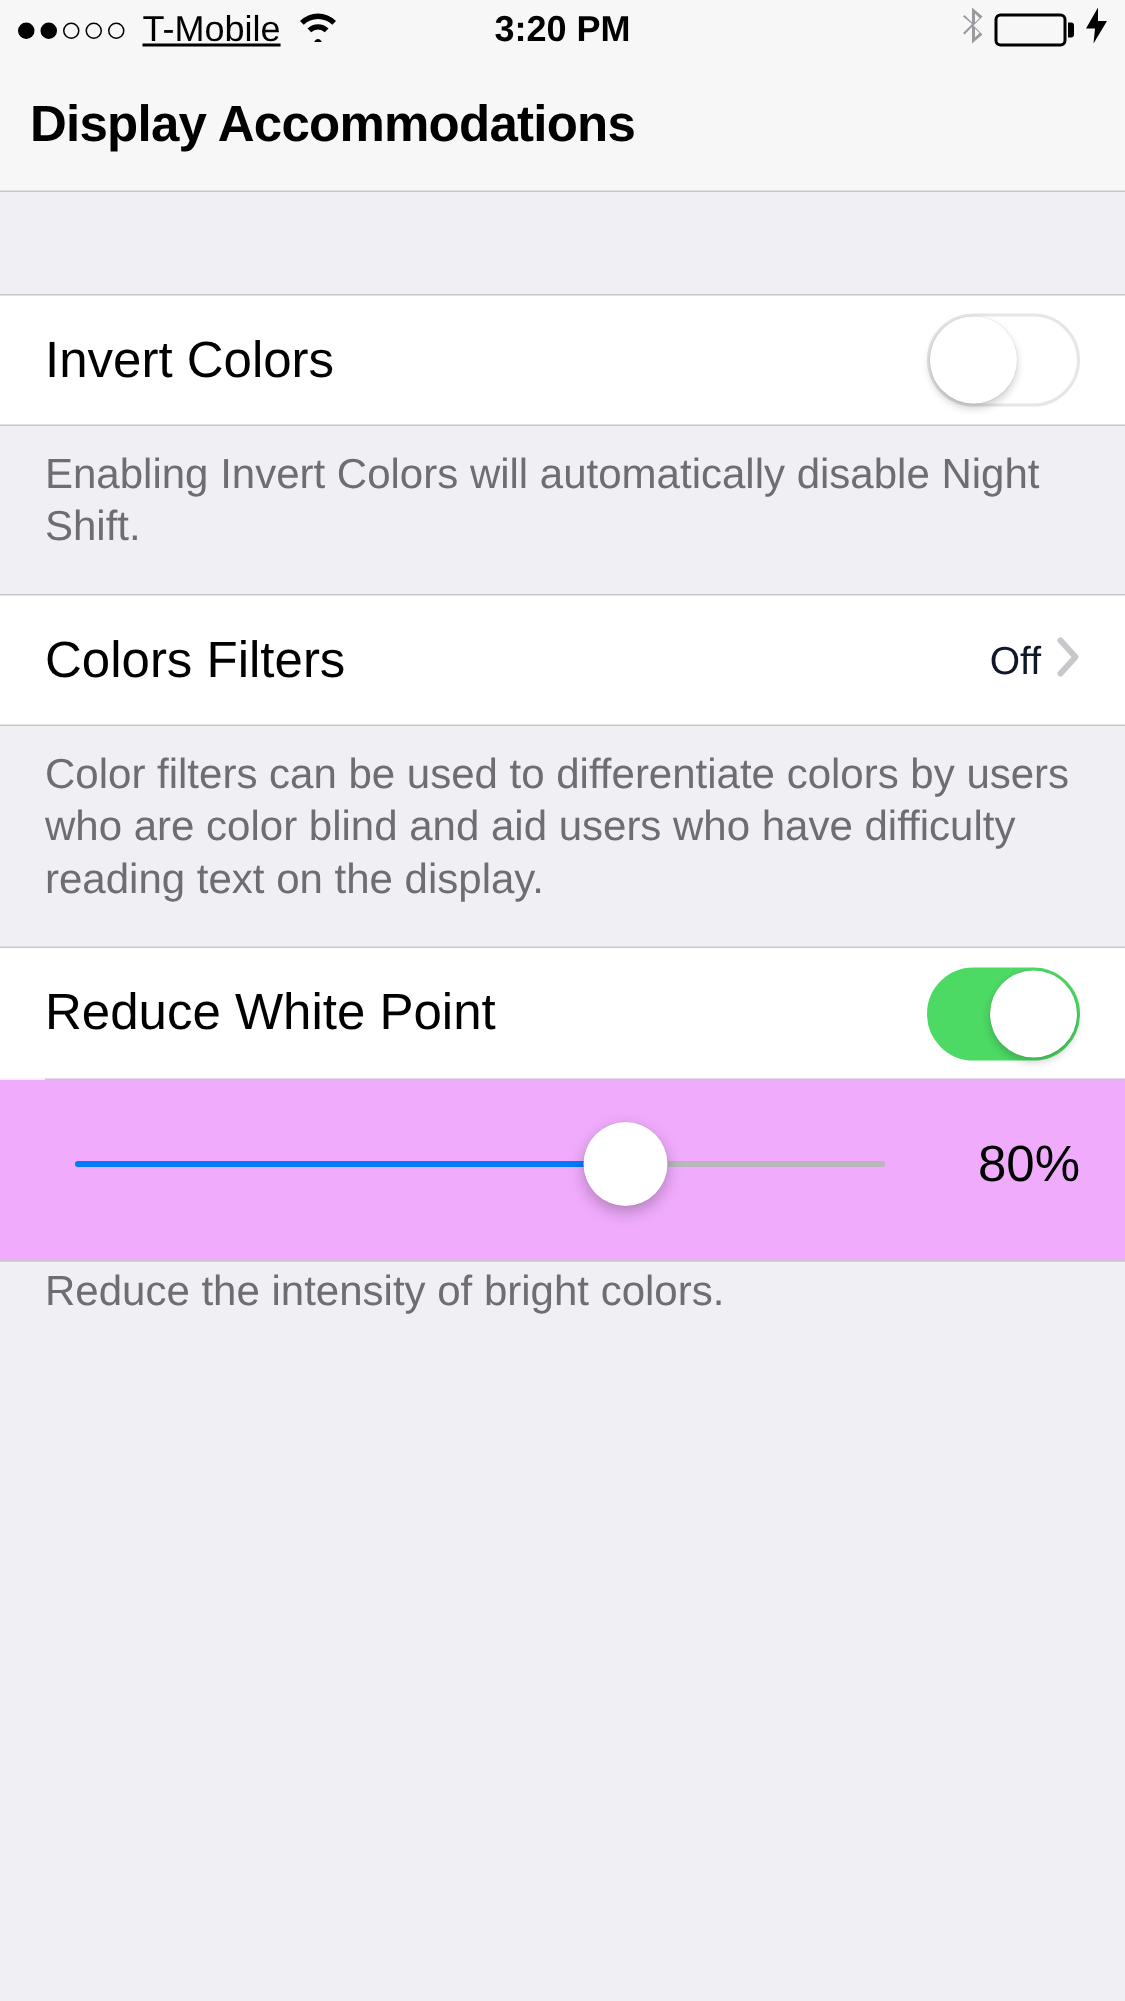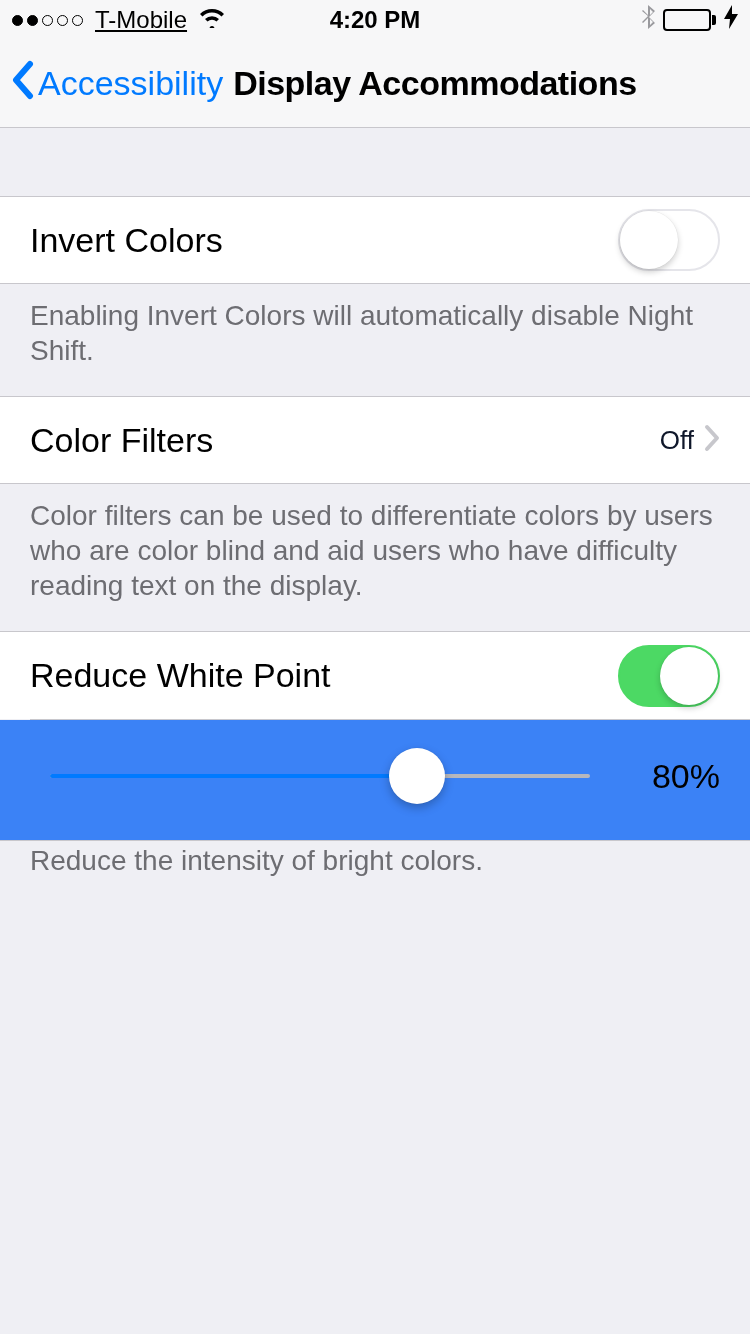--- a/index.html
+++ b/index.html
@@ -38,21 +38,21 @@
   
   
   .toggle { width: 102px; height: 62px; border-radius: 31px; position: relative; }
   .toggle.off { background: #fff; border: 2px solid #e5e5ea; }
   .toggle.on { background: #4cd964; border: 2px solid #4cd964; }
   .toggle-knob { position: absolute; width: 58px; height: 58px; background: #fff; border-radius: 50%; box-shadow: 0 3px 6px rgba(0,0,0,0.2), 0 0 0 0.5px rgba(0,0,0,0.05); top: 0; }
   .toggle.off .toggle-knob { left: 0; }
   .toggle.on .toggle-knob { right: 0; }
   
   
-  .slider-cell { background: #3b82f6; border-bottom: 1px solid #c8c7cc; padding: 26px 30px 34px 30px; display: flex; align-items: center; }
+  .slider-cell { background: #f0abfc; border-bottom: 1px solid #c8c7cc; padding: 26px 30px 34px 30px; display: flex; align-items: center; }
   .slider-sep { border-top: 1px solid #c8c7cc; margin-left: 30px; }
   .slider-wrap { flex: 1; height: 60px; display: flex; align-items: center; position: relative; margin-right: 40px; margin-left: 20px; }
   .slider-track { height: 4px; background: #b7b7bc; width: 100%; border-radius: 2px; position: relative; }
   .slider-fill { position: absolute; left: 0; top: 0; height: 100%; background: #007aff; border-radius: 2px; }
   .slider-thumb { position: absolute; width: 56px; height: 56px; background: #fff; border-radius: 50%; box-shadow: 0 4px 10px rgba(0,0,0,0.25), 0 0 0 0.5px rgba(0,0,0,0.05); top: 50%; transform: translate(-50%, -50%); }
   .slider-value { font-size: 34px; color: #000; min-width: 90px; text-align: right; }
   
   .group-top { border-top: 1px solid #c8c7cc; }
 </style>
 </head>
@@ -67,62 +67,54 @@
       <span class="signal-dot"></span>
       <span class="signal-dot"></span>
     </span>
     <span class="carrier">T-Mobile</span>
     <span class="wifi">
       <svg width="30" height="22" viewBox="0 0 30 22">
           <path d="M15 20 a2.5 2.5 0 1 0 0.001 0 M8 13 a10 10 0 0 1 14 0 l-2.5 2.5 a6.5 6.5 0 0 0 -9 0 z M3 8 a17 17 0 0 1 24 0 l-2.5 2.5 a13.5 13.5 0 0 0 -19 0 z" fill="#000"></path>
         </svg>
     </span>
   </div>
-  <div class="status-center">4:20 PM</div>
+  <div class="status-center">3:20 PM</div>
   <div class="status-right">
     <span class="bt">
       <svg width="16" height="26" viewBox="0 0 16 26">
           <path d="M7 1 L14 7 L8 13 L14 19 L7 25 L7 14 L2 19 L1 18 L7 12 L1 7 L2 6 L7 11 Z M9 5 L9 11 L12 8 Z M9 15 L9 21 L12 18 Z" fill="#9a9a9e"></path>
         </svg>
     </span>
     <span class="battery">
       <span class="battery-body"><span class="battery-fill"></span></span>
       <span class="battery-tip"></span>
     </span>
     <span class="bolt">
       <svg width="14" height="24" viewBox="0 0 14 24">
           <path d="M8 0 L0 14 L6 14 L5 24 L14 9 L8 9 Z" fill="#000"></path>
         </svg>
     </span>
   </div>
 </div>
 
 <div class="nav-bar">
-  <div class="back-btn">
-    <span class="back-chevron">
-      <svg width="24" height="40" viewBox="0 0 24 40">
-          <polyline points="20,4 6,20 20,36" fill="none" stroke="#007aff" stroke-width="6" stroke-linecap="round" stroke-linejoin="round"></polyline>
-        </svg>
-    </span>
-    <span>Accessibility</span>
-  </div>
   <div class="nav-title">Display Accommodations</div>
 </div>
 
 <div class="spacer"></div>
 <div class="cell">
   <div class="cell-label">Invert Colors</div>
   <div class="toggle off">
     <div class="toggle-knob"></div>
   </div>
 </div>
 <div class="footer">Enabling Invert Colors will automatically disable Night Shift.</div>
 
 <div class="cell group-top">
-  <div class="cell-label">Color Filters</div>
+  <div class="cell-label">Colors Filters</div>
   <div class="cell-value">Off</div>
   <span class="chevron-right">
     <svg width="16" height="28" viewBox="0 0 16 28">
         <polyline points="3,3 13,14 3,25" fill="none" stroke="#c7c7cc" stroke-width="4" stroke-linecap="round" stroke-linejoin="round"></polyline>
       </svg>
   </span>
 </div>
 <div class="footer">Color filters can be used to differentiate colors by users who are color blind and aid users who have difficulty reading text on the display.</div>
 
 <div class="cell group-top" style="border-bottom:none;">

